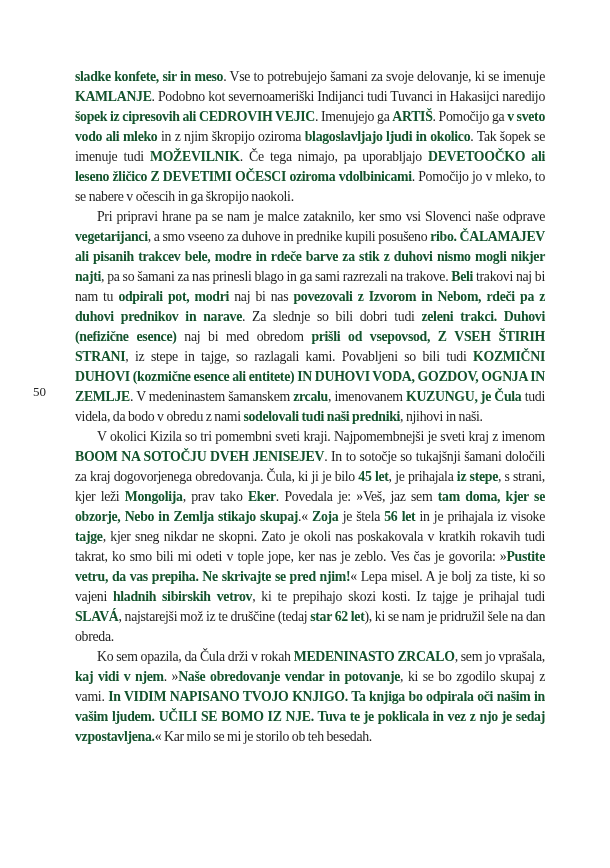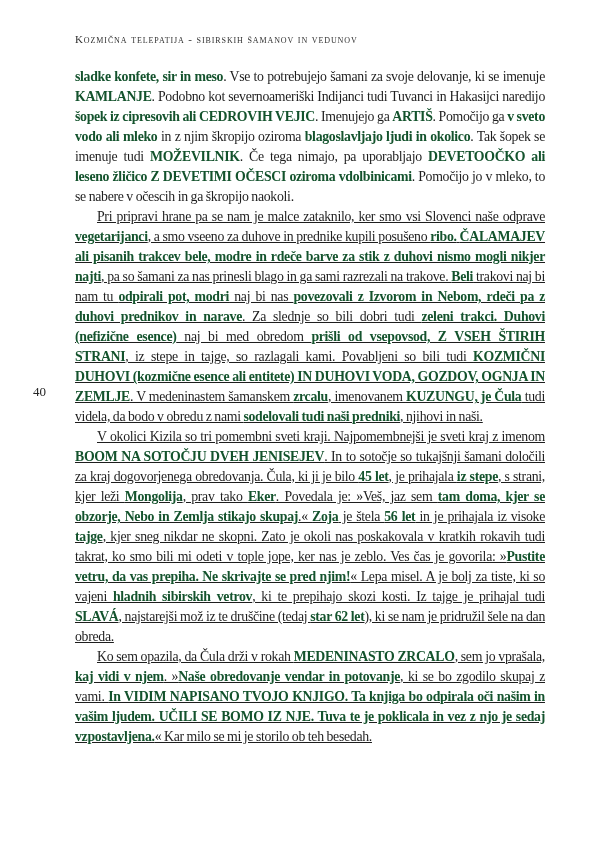--- a/index.html
+++ b/index.html
@@ -45,32 +45,30 @@
     word-spacing: -0.4px;
     text-align: justify;
     color: #1e1e1e;
   }
   .body-text p {
     margin: 0;
     padding: 0;
   }
   .body-text p.indent {
     text-indent: 22px;
-    text-decoration: underline;
   }
   .seg-bold {
     font-weight: 700;
     color: #14532d;
   }
 </style>
 </head>
 <body>
 
 <div class="page">
-  <div class="running-header">Kozmična telepatija - sibirskih šamanov in vedunov</div>
-  <div class="page-number">40</div>
+  <div class="page-number">50</div>
   <div class="body-text">
       <p class=""><span class="seg-bold">sladke konfete, sir in meso</span><span>. Vse to potrebujejo šamani za svoje delovanje, ki se imenuje </span><span class="seg-bold">KAMLANJE</span><span>. Podobno kot severnoameriški Indijanci tudi Tuvanci in Hakasijci naredijo </span><span class="seg-bold">šopek iz cipresovih ali CEDROVIH VEJIC</span><span>. Imenujejo ga </span><span class="seg-bold">ARTIŠ</span><span>. Pomočijo ga </span><span class="seg-bold">v sveto vodo ali mleko</span><span> in z njim škropijo oziroma </span><span class="seg-bold">blagoslavljajo ljudi in okolico</span><span>. Tak šopek se imenuje tudi </span><span class="seg-bold">MOŽEVILNIK</span><span>. Če tega nimajo, pa uporabljajo </span><span class="seg-bold">DEVETOOČKO ali leseno žličico Z DEVETIMI OČESCI oziroma vdolbinicami</span><span>. Pomočijo jo v mleko, to se nabere v očescih in ga škropijo naokoli.</span></p>
       <p class="indent"><span>Pri pripravi hrane pa se nam je malce zataknilo, ker smo vsi Slovenci naše odprave </span><span class="seg-bold">vegetarijanci</span><span>, a smo vseeno za duhove in prednike kupili posušeno </span><span class="seg-bold">ribo.</span><span> </span><span class="seg-bold">ČALAMAJEV ali pisanih trakcev bele, modre in rdeče barve za stik z duhovi nismo mogli nikjer najti</span><span>, pa so šamani za nas prinesli blago in ga sami razrezali na trakove. </span><span class="seg-bold">Beli</span><span> trakovi naj bi nam tu </span><span class="seg-bold">odpirali pot, modri</span><span> naj bi nas </span><span class="seg-bold">povezovali z Izvorom in Nebom, rdeči pa z duhovi prednikov in narave</span><span>. Za slednje so bili dobri tudi </span><span class="seg-bold">zeleni trakci. Duhovi (nefizične esence)</span><span> naj bi med obredom </span><span class="seg-bold">prišli od vsepovsod, Z VSEH ŠTIRIH STRANI</span><span>, iz stepe in tajge, so razlagali kami. Povabljeni so bili tudi </span><span class="seg-bold">KOZMIČNI DUHOVI (kozmične esence ali entitete) IN DUHOVI VODA, GOZDOV, OGNJA IN ZEMLJE</span><span>. V medeninastem šamanskem </span><span class="seg-bold">zrcalu</span><span>, imenovanem </span><span class="seg-bold">KUZUNGU, je Čula</span><span> tudi videla, da bodo v obredu z nami </span><span class="seg-bold">sodelovali tudi naši predniki</span><span>, njihovi in naši.</span></p>
       <p class="indent"><span>V okolici Kizila so tri pomembni sveti kraji. Najpomembnejši je sveti kraj z imenom </span><span class="seg-bold">BOOM NA SOTOČJU DVEH JENISEJEV</span><span>. In to sotočje so tukajšnji šamani določili za kraj dogovorjenega obredovanja. Čula, ki ji je bilo </span><span class="seg-bold">45 let</span><span>, je prihajala </span><span class="seg-bold">iz stepe</span><span>, s strani, kjer leži </span><span class="seg-bold">Mongolija</span><span>, prav tako </span><span class="seg-bold">Eker</span><span>. Povedala je: »Veš, jaz sem </span><span class="seg-bold">tam doma, kjer se obzorje, Nebo in Zemlja stikajo skupaj</span><span>.« </span><span class="seg-bold">Zoja</span><span> je štela </span><span class="seg-bold">56 let</span><span> in je prihajala iz visoke </span><span class="seg-bold">tajge</span><span>, kjer sneg nikdar ne skopni. Zato je okoli nas poskakovala v kratkih rokavih tudi takrat, ko smo bili mi odeti v tople jope, ker nas je zeblo. Ves čas je govorila: »</span><span class="seg-bold">Pustite vetru, da vas prepiha. Ne skrivajte se pred njim!</span><span>« Lepa misel. A je bolj za tiste, ki so vajeni </span><span class="seg-bold">hladnih sibirskih vetrov</span><span>, ki te prepihajo skozi kosti. Iz tajge je prihajal tudi </span><span class="seg-bold">SLAVÁ</span><span>, najstarejši mož iz te druščine (tedaj </span><span class="seg-bold">star 62 let</span><span>), ki se nam je pridružil šele na dan obreda.</span></p>
       <p class="indent"><span>Ko sem opazila, da Čula drži v rokah </span><span class="seg-bold">MEDENINASTO ZRCALO</span><span>, sem jo vprašala, </span><span class="seg-bold">kaj vidi v njem</span><span>. »</span><span class="seg-bold">Naše obredovanje vendar in potovanje</span><span>, ki se bo zgodilo skupaj z vami. </span><span class="seg-bold">In VIDIM NAPISANO TVOJO KNJIGO. Ta knjiga bo odpirala oči našim in vašim ljudem. UČILI SE BOMO IZ NJE. Tuva te je poklicala in vez z njo je sedaj vzpostavljena.</span><span>« Kar milo se mi je storilo ob teh besedah.</span></p>
     </div>
 </div>
 
 </body></html>

